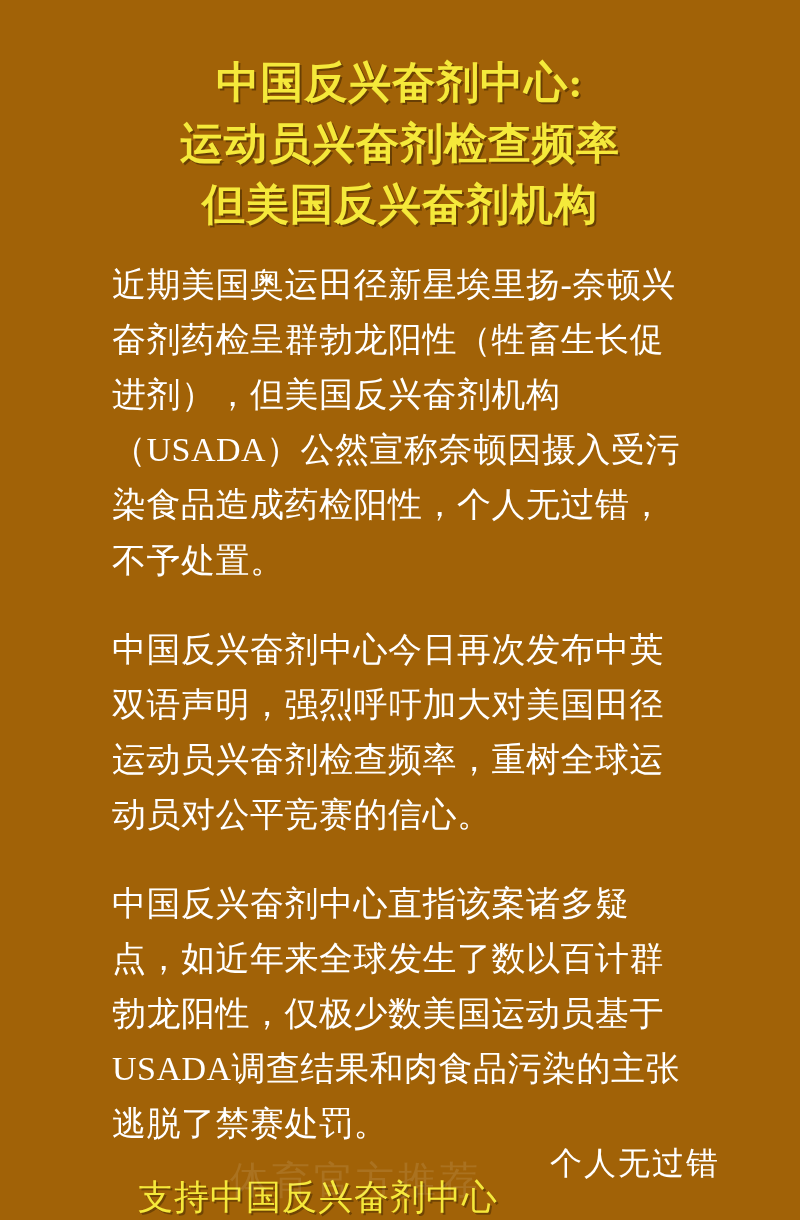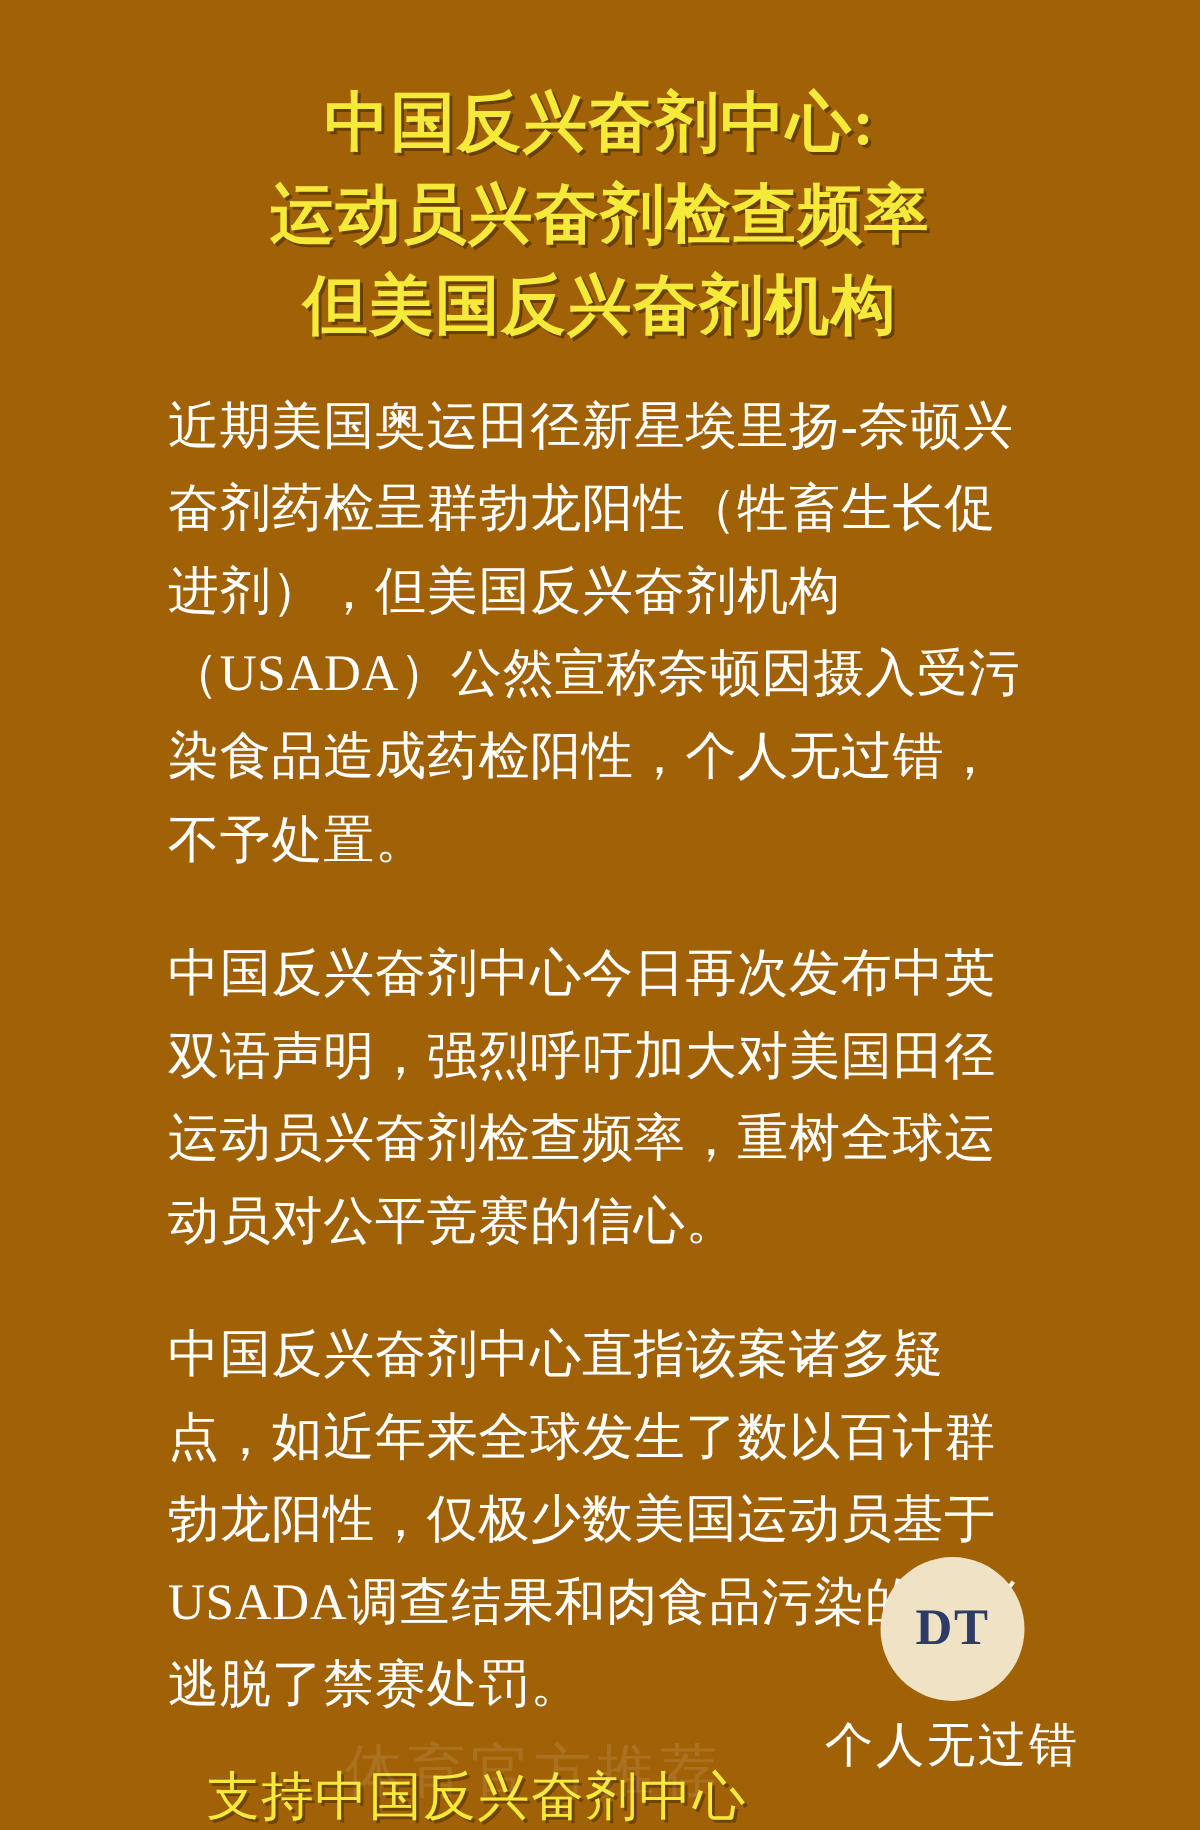--- a/index.html
+++ b/index.html
@@ -118,17 +118,16 @@
 
     <div class="callout">
       <span>支持中国反兴奋剂中心</span>
       
     </div>
   </div>
 
   <div class="watermark">体育官方推荐</div>
 
   <div class="signature">
-    <div class="avatar">DT</div>
     <div class="channel">个人无过错</div>
   </div>
 
 </div>
 
 </body></html>

